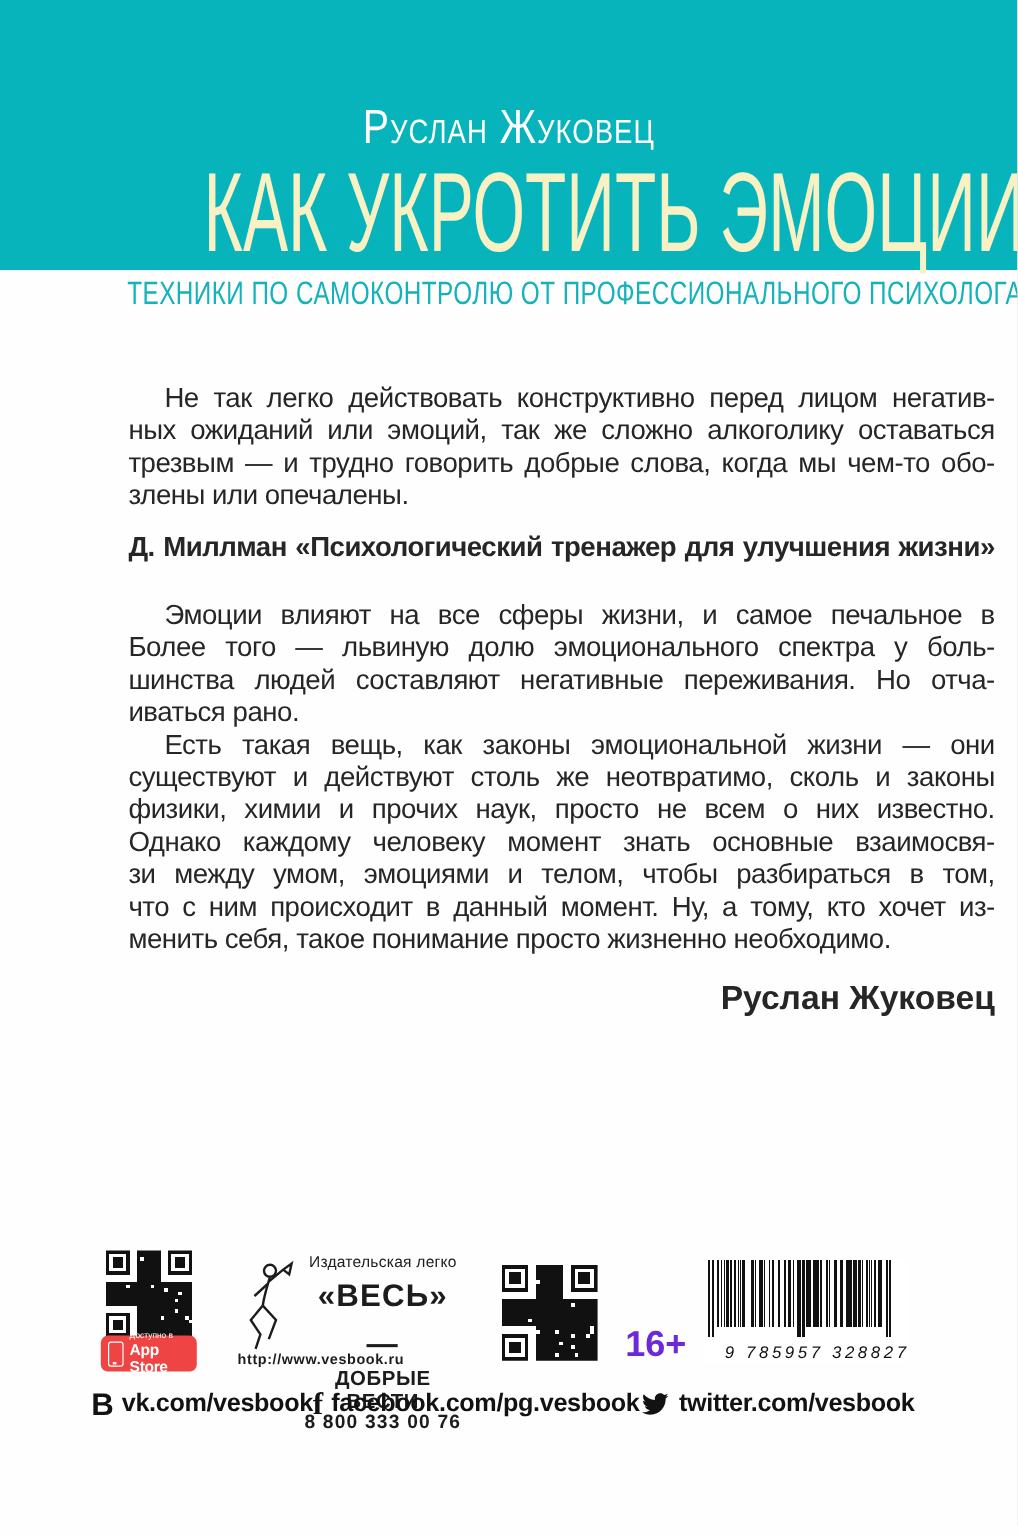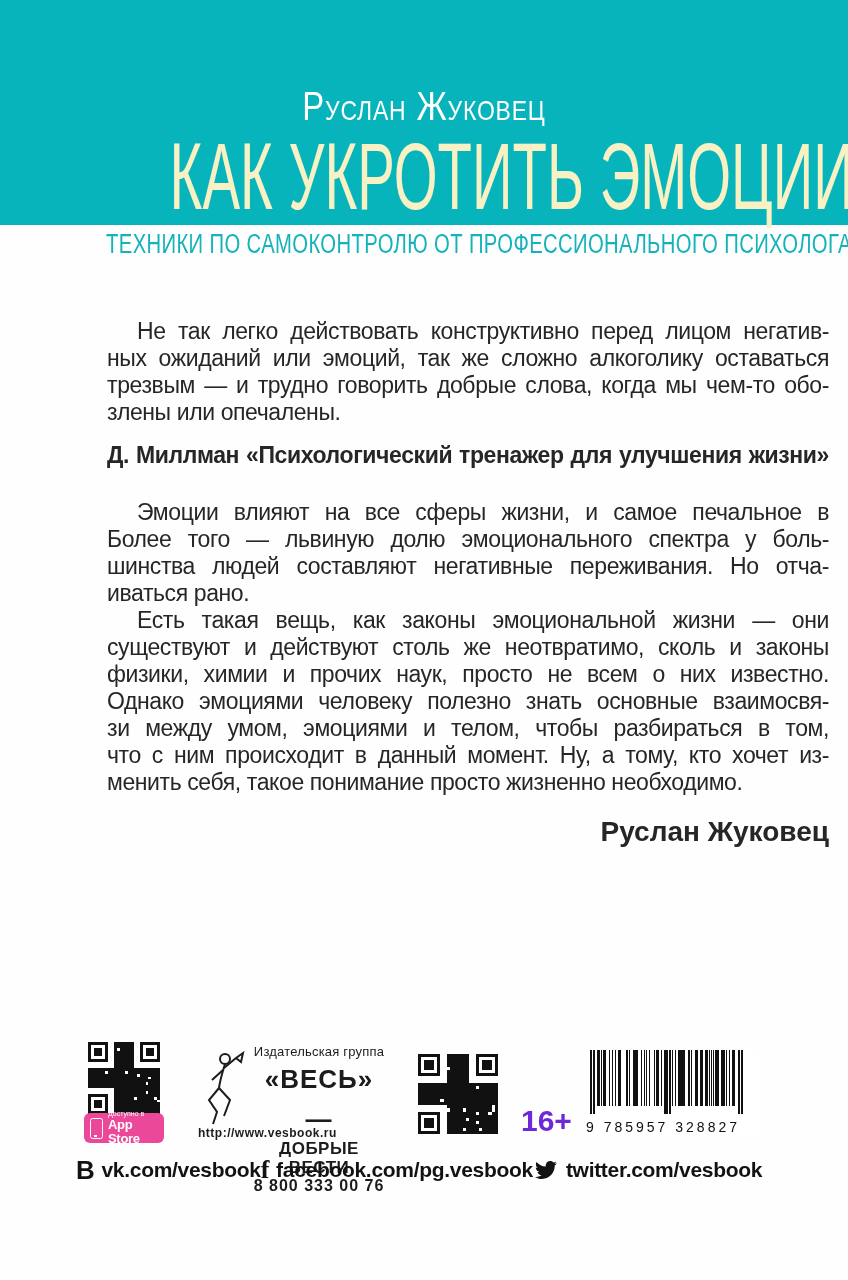--- a/index.html
+++ b/index.html
@@ -31,21 +31,21 @@
              letter-spacing:0;}
 
   
   .footer{position:absolute;top:1040px;left:0;width:848px;height:190px;}
   .qr{position:absolute;background:#fff;}
   .qr svg{display:block;width:100%;height:100%;shape-rendering:crispEdges;}
   .qr-left{left:88px;top:2px;width:72px;height:72px;}
   .qr-mid{left:418px;top:14px;width:80px;height:80px;}
 
   .appstore{position:absolute;left:84px;top:73px;width:80px;height:30px;
-            background:#ec4899;border-radius:6px;color:#fff;display:flex;
+            background:#ef4444;border-radius:6px;color:#fff;display:flex;
             align-items:center;padding:0 6px;box-sizing:border-box;}
   .phone-ic{width:11px;height:19px;border:1.5px solid #fff;border-radius:2.5px;
             margin-right:5px;flex:none;position:relative;}
   .phone-ic:after{content:"";position:absolute;left:3px;bottom:1px;width:3px;height:1.5px;background:#fff;}
   .appstore .t1{font-size:7px;line-height:8px;}
   .appstore .t2{font-size:13px;line-height:14px;font-weight:bold;letter-spacing:-0.3px;}
 
   .publisher{position:absolute;left:200px;top:4px;width:190px;height:102px;color:#1c1c1c;}
   .pub-fig{position:absolute;left:0;top:6px;width:48px;height:84px;}
   .pub-col{position:absolute;left:48px;top:0;width:142px;text-align:center;}
@@ -53,22 +53,22 @@
   .pub-logo{font-size:26px;line-height:40px;font-weight:bold;letter-spacing:1px;}
   .pub-tag{font-size:17px;line-height:19px;font-weight:bold;letter-spacing:0.5px;}
   .pub-phone{font-size:16px;line-height:18px;font-weight:bold;letter-spacing:1px;}
   .pub-url{position:absolute;left:-2px;top:82px;width:194px;text-align:left;
            font-size:12px;font-weight:bold;letter-spacing:0.5px;}
 
   .age{position:absolute;left:521px;top:64px;font-size:30px;font-weight:bold;color:#6d28d9;}
 
   .barcode{position:absolute;left:586px;top:10px;width:172px;height:86px;background:#fff;}
   .barcode svg{display:block;shape-rendering:crispEdges;}
-  .bc-digits{font-size:14px;letter-spacing:3px;color:#111;text-align:left;
-             margin-top:1px;font-family:"Liberation Sans",sans-serif;white-space:nowrap;}
+  .bc-digits{font-size:14px;letter-spacing:3px;color:#111;text-align:right;
+             margin-top:1px;font-family:"Liberation Sans",sans-serif;white-space:nowrap;font-style:italic;}
 
   .social{position:absolute;left:76px;top:118px;width:682px;display:flex;
           justify-content:space-between;align-items:center;color:#121212;}
   .soc-item{display:flex;align-items:center;gap:7px;font-size:21px;font-weight:bold;
             letter-spacing:-0.3px;white-space:nowrap;}
   .vk-glyph{font-size:26px;font-weight:800;line-height:22px;}
   .fb-glyph{font-size:26px;font-weight:800;line-height:22px;font-family:"Liberation Serif",serif;}
   .tw-svg{width:26px;height:22px;fill:#121212;}
 </style>
 </head>
@@ -94,21 +94,21 @@
     <div class="para">
         <div class="jline">Эмоции  влияют на все сферы жизни, и самое печальное в</div>
         <div class="jline">Более того — львиную долю эмоционального спектра у боль-</div>
         <div class="jline">шинства людей составляют негативные переживания. Но отча-</div>
         <div class="jline">иваться рано.</div>
       </div>
     <div class="para">
         <div class="jline">Есть такая вещь, как законы эмоциональной жизни — они</div>
         <div class="jline">существуют и действуют столь же неотвратимо, сколь и законы</div>
         <div class="jline">физики, химии и прочих наук, просто не всем о них известно.</div>
-        <div class="jline">Однако эмоциями человеку полезно знать основные взаимосвя-</div>
+        <div class="jline">Однако каждому человеку момент знать основные взаимосвя-</div>
         <div class="jline">зи между умом, эмоциями и телом, чтобы разбираться в том,</div>
         <div class="jline">что с ним происходит в данный момент. Ну, а тому, кто хочет из-</div>
         <div class="jline">менить себя, такое понимание просто жизненно необходимо.</div>
       </div>
     <div class="signature">Руслан Жуковец</div>
   </div>
 
   <div class="footer">
 
     <div class="qr qr-left">
@@ -508,21 +508,21 @@
     <div class="publisher">
       <svg class="pub-fig" viewBox="0 0 48 84" fill="none" stroke="#1c1c1c" stroke-width="2" xmlns="http://www.w3.org/2000/svg">
         <circle cx="25" cy="9" r="5"></circle>
         <path d="M25 14 C 22 24, 20 30, 19 38"></path>
         <path d="M24 18 L36 8 L43 3 L41 12 L36 8"></path>
         <path d="M23 20 L12 30"></path>
         <path d="M19 38 L30 50 L24 66"></path>
         <path d="M19 38 L9 50 L17 62 L13 74"></path>
       </svg>
       <div class="pub-col">
-        <div class="pub-group">Издательская группа</div>
+        <div class="pub-group">Издательская легко</div>
         <div class="pub-logo">«ВЕСЬ» —</div>
         <div class="pub-tag">ДОБРЫЕ ВЕСТИ</div>
         <div class="pub-phone">8 800 333 00 76</div>
       </div>
       <div class="pub-url">http://www.vesbook.ru</div>
     </div>
 
     <div class="qr qr-mid">
       <svg id="qr2" viewBox="0 0 25 25" fill="#111" xmlns="http://www.w3.org/2000/svg">
           <rect x="9" y="0" width="1" height="1"></rect>

